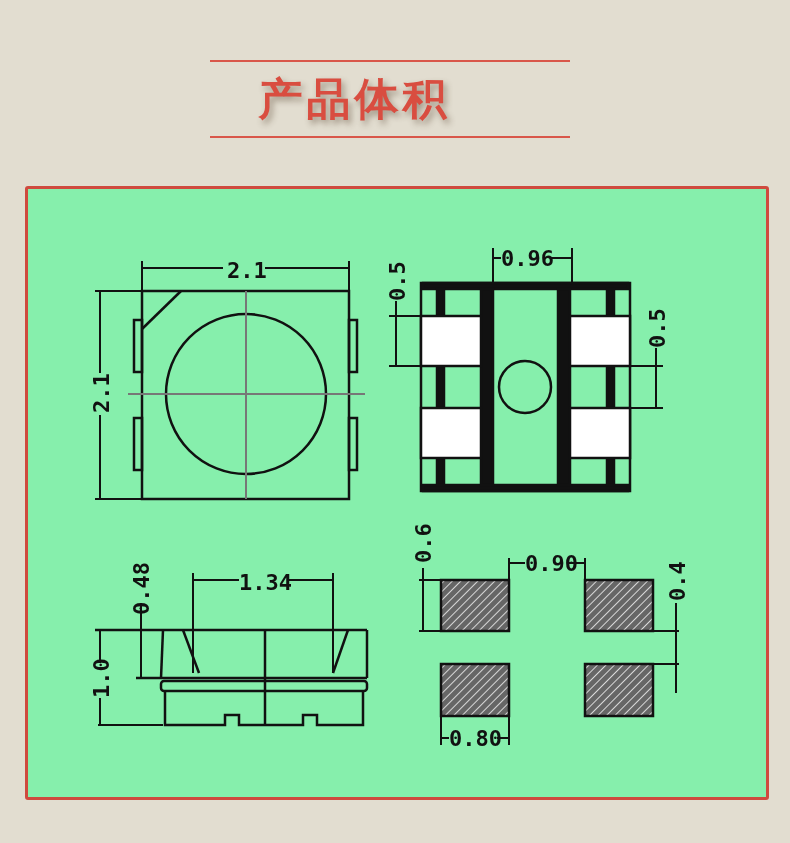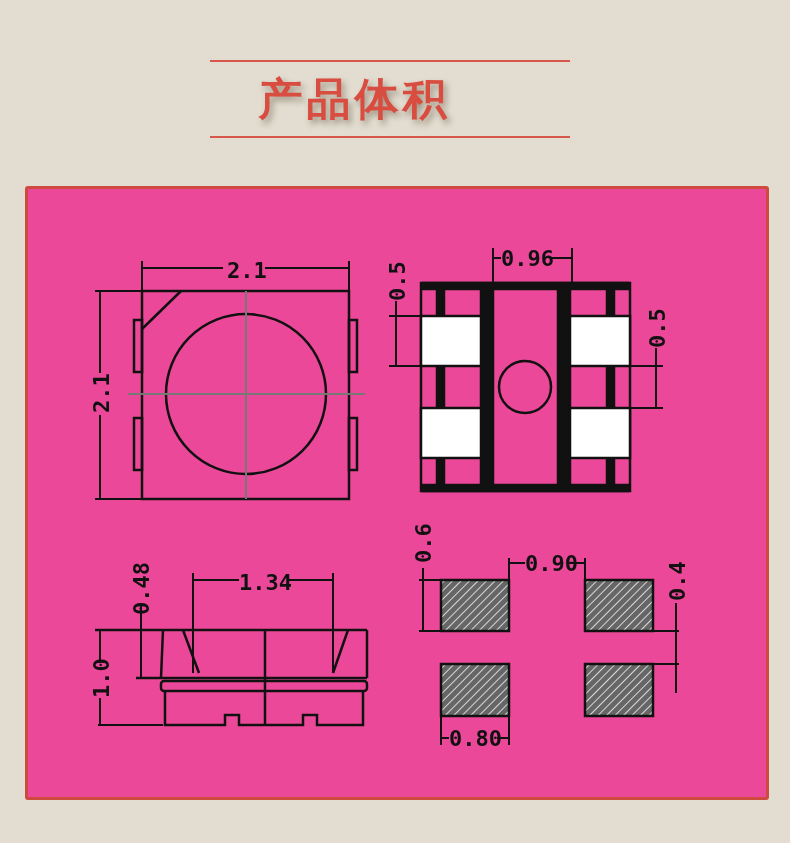--- a/index.html
+++ b/index.html
@@ -1,19 +1,19 @@
 <!DOCTYPE html>
 <html><head>
 <meta charset="utf-8">
 <style>
   html,body{margin:0;padding:0;}
   body{width:790px;height:843px;background:#e2ddd0;position:relative;overflow:hidden;font-family:"DejaVu Sans",sans-serif;}
   .hline{position:absolute;left:210px;width:360px;height:2px;background:#d9574a;}
   .title{position:absolute;left:0;width:709px;top:70px;text-align:center;font-size:44px;font-weight:bold;color:#d94d40;letter-spacing:4px;text-shadow:3px 4px 6px rgba(80,60,40,0.45);}
-  .panel{position:absolute;left:25px;top:186px;width:738px;height:608px;background:#ec4899;border:3px solid #cf4a3e;border-radius:3px;}
+  .panel{position:absolute;left:25px;top:186px;width:738px;height:608px;background:#86efac;border:3px solid #cf4a3e;border-radius:3px;}
   svg{position:absolute;left:0;top:0;}
   .dim{font-family:"DejaVu Sans Mono",monospace;font-size:22px;font-weight:bold;fill:#111;}
 </style>
 </head>
 <body>
 
 <div class="hline" style="top:60px;"></div>
 <div class="title">产品体积</div>
 <div class="hline" style="top:136px;"></div>
 

